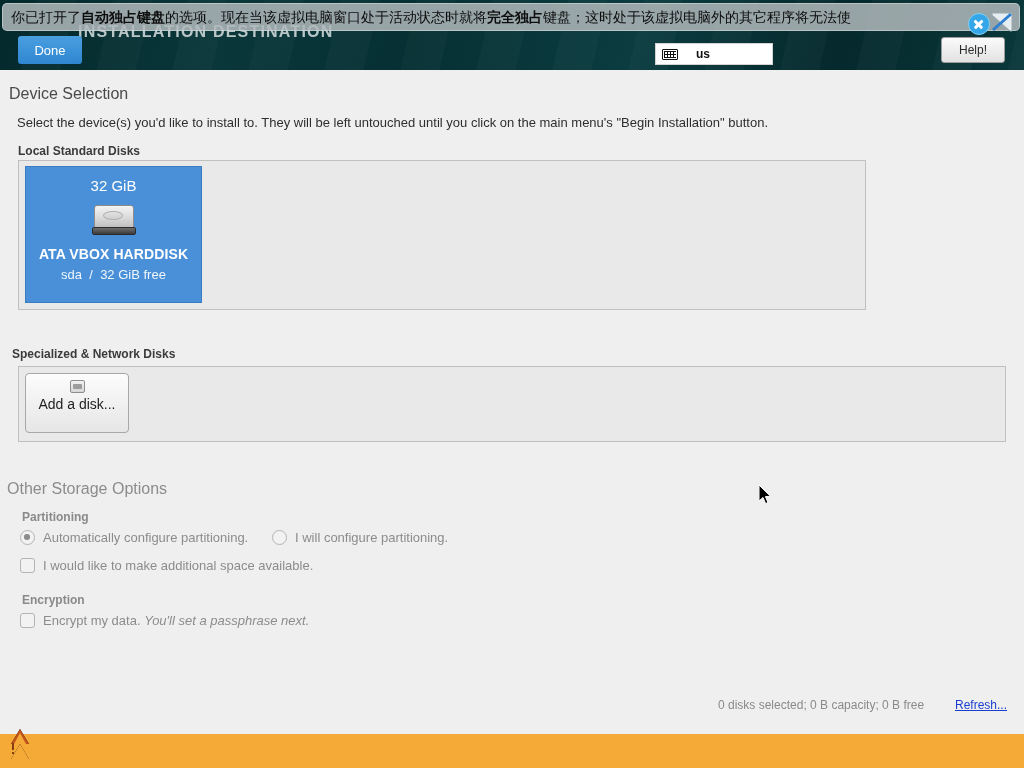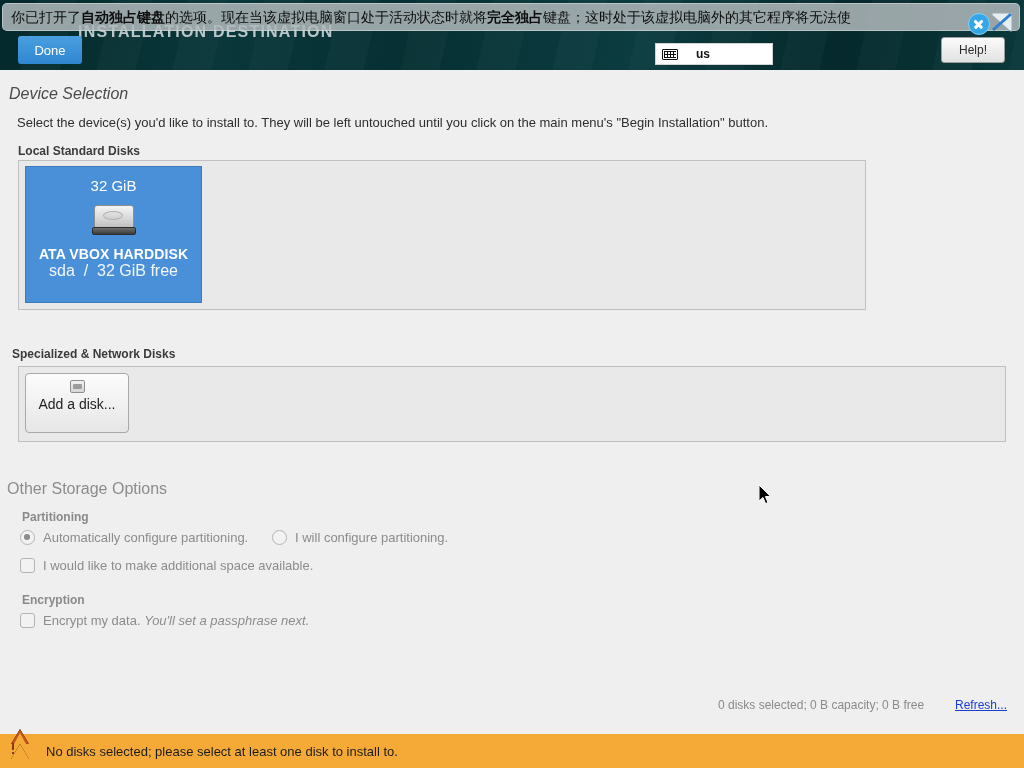--- a/index.html
+++ b/index.html
@@ -191,21 +191,20 @@
     background: #efefef;
   }
 
   .page-title {
     position: absolute;
     left: 9px;
     top: 15px;
     font-size: 16px;
     color: #4a4a4a;
     font-weight: normal;
-    font-style: italic;
   }
 
   .page-desc {
     position: absolute;
     left: 17px;
     top: 45px;
     font-size: 13px;
     color: #2e2e2e;
   }
 
@@ -286,21 +285,22 @@
     box-sizing: border-box;
   }
   .disk-name {
     margin-top: 9px;
     font-size: 14px;
     font-weight: bold;
     color: #ffffff;
     letter-spacing: 0.1px;
   }
   .disk-sub {
-    font-size: 16px;
+    margin-top: 5px;
+    font-size: 13px;
     color: #f0f6fb;
   }
 
   
   .special-label { position: absolute; left: 12px; top: 277px; }
 
   .special-panel {
     position: absolute;
     left: 18px;
     top: 296px;
@@ -588,21 +588,20 @@
         <i>You'll set a passphrase next.</i>
       </span>
     </div>
 
     <div class="summary">0 disks selected; 0 B capacity; 0 B free</div>
     <div class="refresh-link">Refresh...</div>
   </div>
 
   <div class="warning-bar">
     <span class="warn-icon"></span>
-    <span class="warning-text">No disks selected; please select at least one disk to install to.</span>
   </div>
   <div class="warn-bang"></div>
   <div class="warn-bang-dot"></div>
 
   <div class="cursor">
     <svg width="14" height="20" viewBox="0 0 14 20">
       <polygon points="0,0 0,16 4,12.5 6.6,18.6 9,17.5 6.4,11.6 11.5,11.3" fill="#000000" stroke="#ffffff" stroke-width="1"></polygon>
     </svg>
   </div>
 

